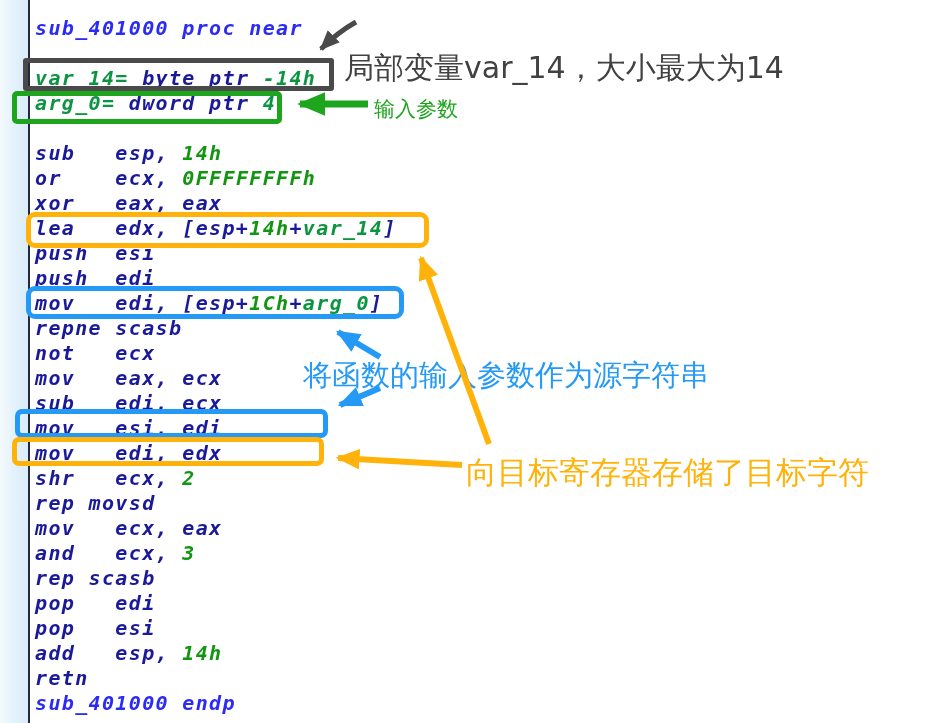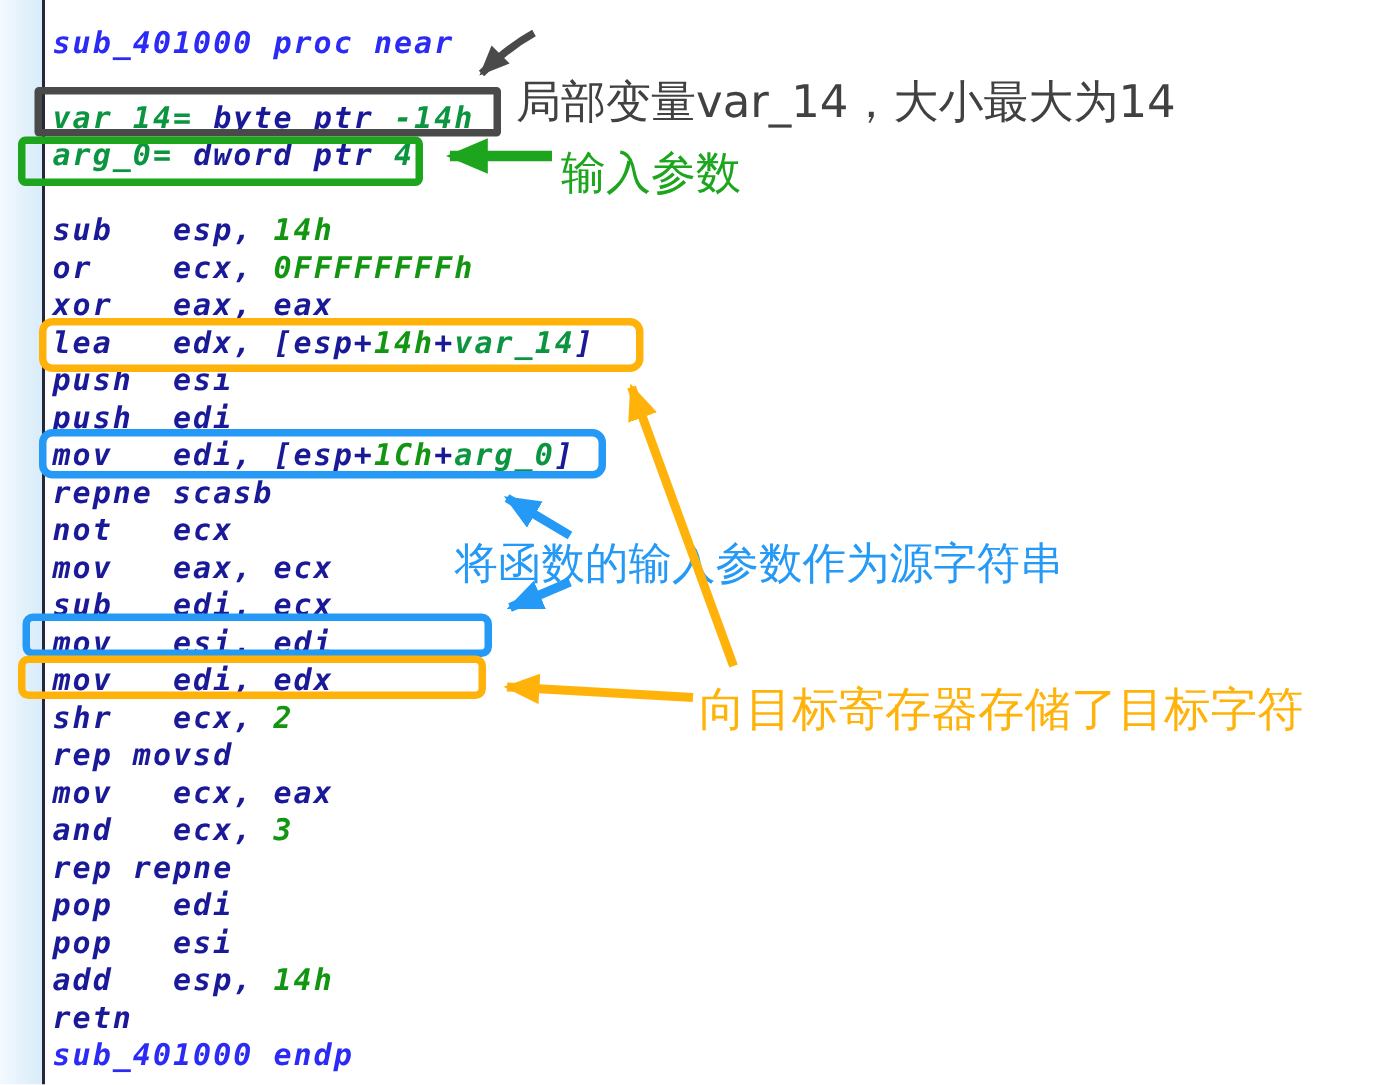--- a/index.html
+++ b/index.html
@@ -32,21 +32,21 @@
   #box-var14 {left:23px; top:58px;  width:311px;height:33px;border:5px solid #4a4a4a;border-radius:3px;}
   #box-arg0  {left:12px; top:91px;  width:270px;height:33px;border:5px solid #1DA51D;border-radius:5px;}
   #box-lea   {left:26px; top:212px; width:403px;height:36px;border:5px solid #FFB30A;border-radius:9px;}
   #box-movarg{left:26px; top:286px; width:378px;height:33px;border:5px solid #2499F5;border-radius:9px;}
   #box-movesi{left:15px; top:409px; width:313px;height:29px;border:5px solid #2499F5;border-radius:7px;}
   #box-movedi{left:12px; top:437px; width:312px;height:29px;border:5px solid #FFB30A;border-radius:7px;}
 
   
   .note{position:absolute;white-space:nowrap;}
   #note-localvar{left:344px;top:8px;  font-size:30px;color:#414141;margin-top:40px;}
-  #note-inparam {left:374px;top:95px; font-size:30px;color:#1DA51D;}
+  #note-inparam {left:374px;top:95px; font-size:21px;color:#1DA51D;}
   #note-source  {left:303px;top:356px;font-size:29px;color:#2499F5;}
   #note-dest    {left:466px;top:452px;font-size:31px;color:#FFB30A;}
 
   #arrows{position:absolute;left:0;top:0;width:926px;height:723px;pointer-events:none;}
 </style>
 </head>
 <body>
 
 <div class="side-strip"></div>
 <div class="vline"></div>
@@ -67,21 +67,21 @@
     <div class="cl"><span class="s-m">repne scasb</span></div>
     <div class="cl"><span class="s-m">not   ecx</span></div>
     <div class="cl"><span class="s-m">mov   eax, ecx</span></div>
     <div class="cl"><span class="s-m">sub   edi, ecx</span></div>
     <div class="cl"><span class="s-m">mov   esi, edi</span></div>
     <div class="cl"><span class="s-m">mov   edi, edx</span></div>
     <div class="cl"><span class="s-m">shr   ecx, </span><span class="s-n">2</span></div>
     <div class="cl"><span class="s-m">rep movsd</span></div>
     <div class="cl"><span class="s-m">mov   ecx, eax</span></div>
     <div class="cl"><span class="s-m">and   ecx, </span><span class="s-n">3</span></div>
-    <div class="cl"><span class="s-m">rep repne</span></div>
+    <div class="cl"><span class="s-m">rep scasb</span></div>
     <div class="cl"><span class="s-m">pop   edi</span></div>
     <div class="cl"><span class="s-m">pop   esi</span></div>
     <div class="cl"><span class="s-m">add   esp, </span><span class="s-n">14h</span></div>
     <div class="cl"><span class="s-m">retn</span></div>
     <div class="cl"><span class="s-p">sub_401000 endp</span></div>
   </div>
 
 <div class="box" id="box-var14"></div>
 <div class="box" id="box-arg0"></div>
 <div class="box" id="box-lea"></div>

